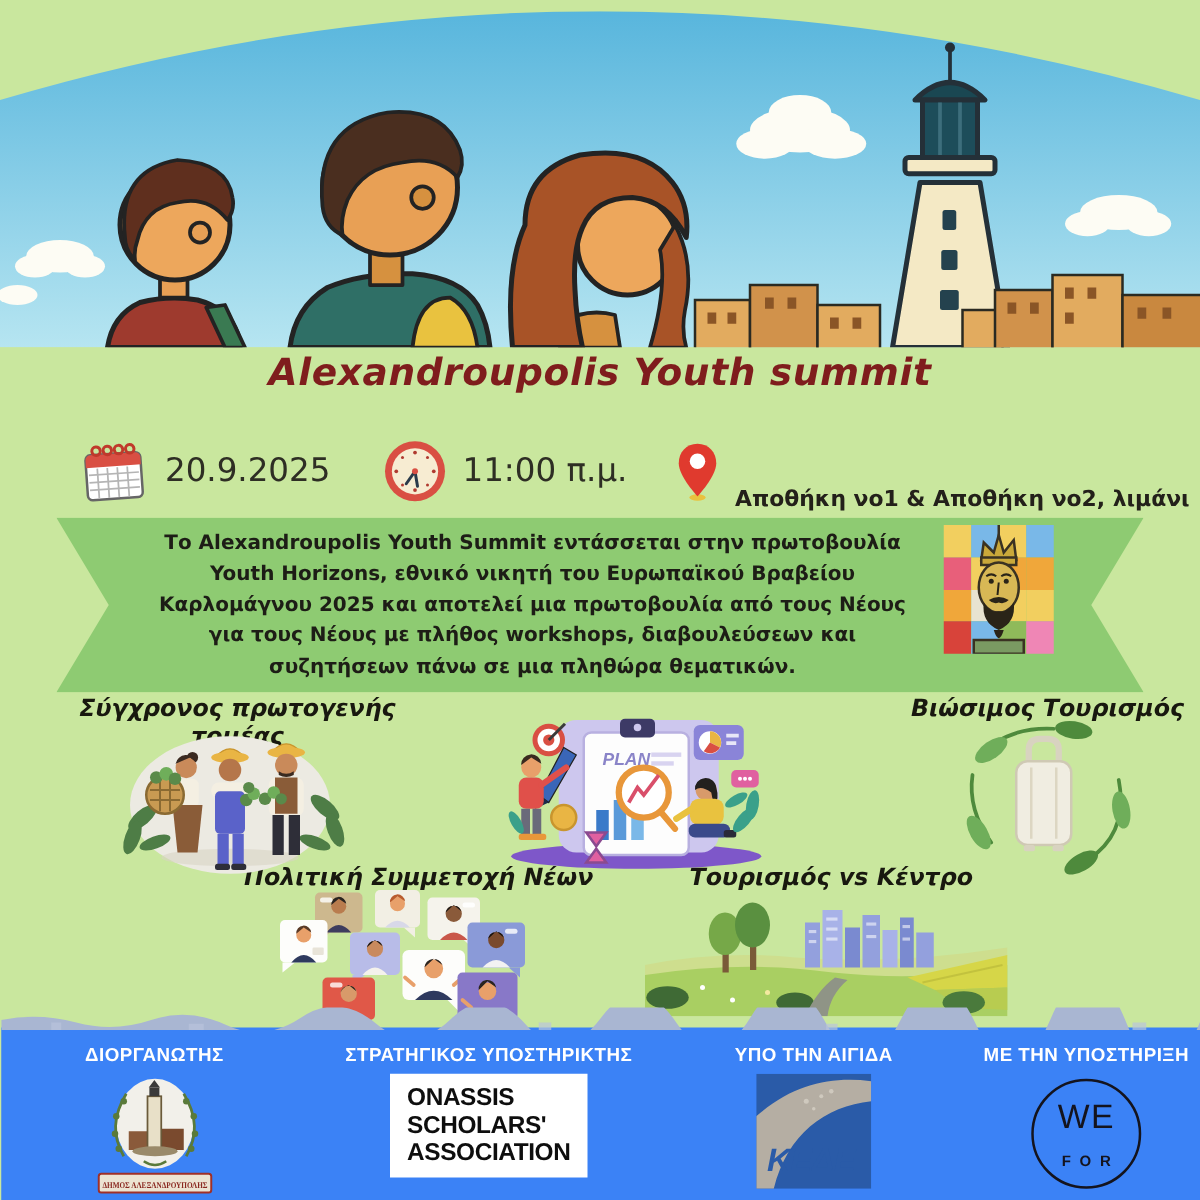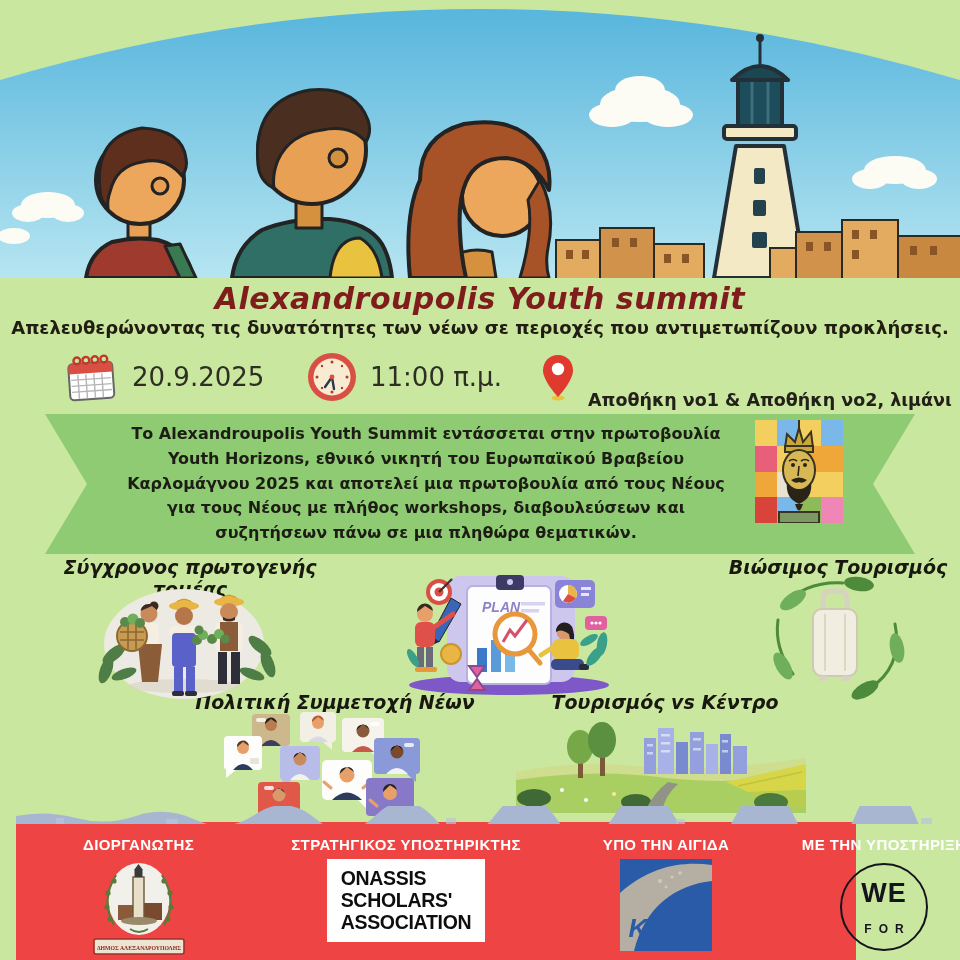--- a/index.html
+++ b/index.html
@@ -52,36 +52,36 @@
   .topic-label{
     position:absolute;width:320px;text-align:center;
     font-size:19px;font-weight:bold;font-style:italic;color:#18180f;
   }
   .t1{left:30px;top:556px;} .t2{left:367px;top:546px;} .t3{left:678px;top:556px;}
   .t4{left:175px;top:691px;} .t5{left:505px;top:691px;}
   .illus{position:absolute;}
   .i1{left:92px;top:584px;} .i2{left:403px;top:570px;} .i3{left:763px;top:576px;}
   .i4{left:224px;top:712px;} .i5{left:516px;top:720px;}
   
-  .footer{position:absolute;left:16px;top:822px;width:840px;height:138px;background:#ef4444;}
+  .footer{position:absolute;left:1px;top:822px;width:960px;height:138px;background:#3b82f6;}
   .footer-edge{position:absolute;left:0;top:-16px;width:960px;height:18px;}
   .f-col{position:absolute;top:0;height:138px;text-align:center;}
   .fc1{left:10px;width:225px;} .fc2{left:275px;width:230px;} .fc3{left:550px;width:200px;} .fc4{left:768px;width:200px;}
   .f-head{margin-top:14px;font-size:15px;font-weight:bold;color:#ffffff;letter-spacing:.4px;font-family:"Liberation Sans",sans-serif;}
   .f-logo{margin-top:6px;display:flex;justify-content:center;}
   .onassis-box{
     background:#ffffff;padding:9px 14px;text-align:left;margin-top:6px;display:inline-block;
     font-family:"Liberation Sans",sans-serif;
   }
   .onassis-box span{display:block;font-size:19.5px;font-weight:bold;color:#0e0e0e;line-height:1.12;letter-spacing:-.3px;}
   .we-circle{
     width:88px;height:88px;border:2.5px solid #14141e;border-radius:50%;
     display:flex;flex-direction:column;align-items:center;justify-content:center;margin-top:4px;
   }
-  .we-main{font-size:27px;font-weight:700;color:#14141e;letter-spacing:1px;font-family:"Liberation Sans",sans-serif;}
+  .we-main{font-size:27px;font-weight:400;color:#14141e;letter-spacing:1px;font-family:"Liberation Sans",sans-serif;}
   .we-sub{font-size:12px;font-weight:bold;color:#14141e;letter-spacing:7px;margin-top:13px;padding-left:7px;font-family:"Liberation Sans",sans-serif;}
 </style>
 </head>
 <body>
 
 <div class="poster">
 
   <div class="hero">
     <svg width="960" height="278" viewBox="0 0 960 278">
       <defs>
@@ -168,21 +168,20 @@
           <path d="M448,278 L448,258 Q470,246 492,252 L496,278 Z" fill="#d6913f" stroke-width="3"></path>
           <circle cx="502" cy="196" r="40" fill="#eda75c" stroke-width="4"></circle>
           <path d="M410,278 Q404,215 420,180 Q420,136 464,124 Q515,116 538,146 Q552,164 549,190 Q534,160 506,158 Q476,158 466,182 Q458,200 460,232 Q461,256 466,278 Z" fill="#a85327" stroke-width="4"></path>
           <path d="M540,180 Q556,210 548,248 Q545,264 549,278 L520,278 Q534,230 528,200 Z" fill="#a85327" stroke-width="3"></path>
         </g>
       </g>
     </svg>
   </div>
 
   <div class="title">Alexandroupolis Youth summit</div>
-  <div class="subtitle">Απελευθερώνοντας τις δυνατότητες των νέων σε περιοχές που αντιμετωπίζουν προκλήσεις.</div>
 
   <div class="info-item date">
     <svg width="58" height="52" viewBox="0 0 58 52">
       <g transform="rotate(-4 29 26)">
         <rect x="7" y="12" width="44" height="36" rx="4" fill="#ffffff" stroke="#666" stroke-width="2"></rect>
         <path d="M7,16 a4,4 0 0 1 4,-4 h36 a4,4 0 0 1 4,4 v6 h-44 Z" fill="#d94f43"></path>
         <circle cx="16" cy="9" r="3.4" fill="none" stroke="#c0392b" stroke-width="2.4"></circle>
         <circle cx="25" cy="9" r="3.4" fill="none" stroke="#c0392b" stroke-width="2.4"></circle>
         <circle cx="34" cy="9" r="3.4" fill="none" stroke="#c0392b" stroke-width="2.4"></circle>
         <circle cx="43" cy="9" r="3.4" fill="none" stroke="#c0392b" stroke-width="2.4"></circle>

